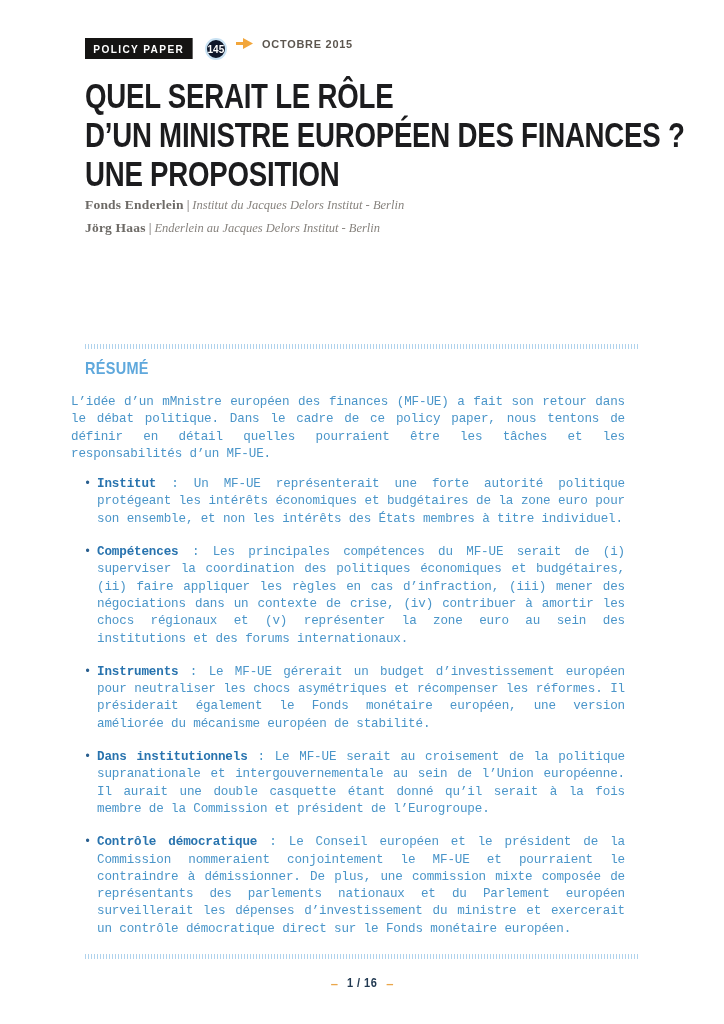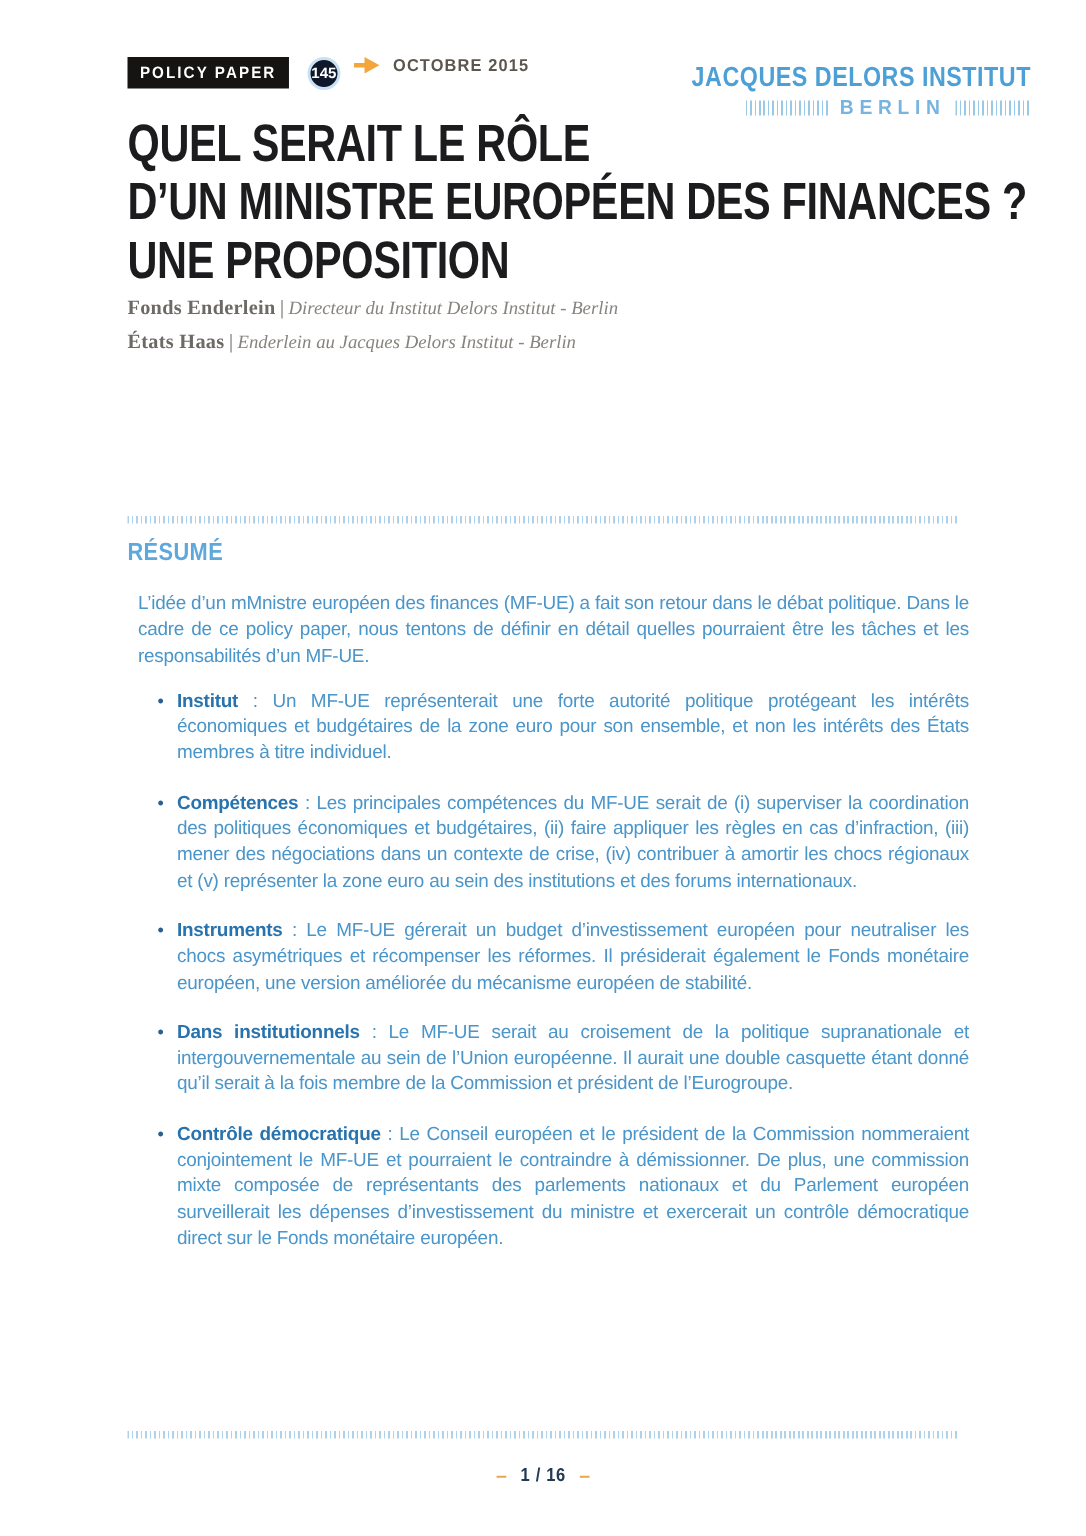--- a/index.html
+++ b/index.html
@@ -86,22 +86,22 @@
   }
   .sep-resume { position: absolute; left: 85px; top: 344px; }
 
   
   .resume-heading {
     position: absolute; left: 85px; top: 359px;
     color: #5fa8dc; font-size: 16.5px; font-weight: bold; letter-spacing: 0.3px;
     transform: scaleX(0.88); transform-origin: left center;
   }
   .resume-body {
-    position: absolute; left: 92px; top: 394px; width: 554px;
-    font-family: Liberation Sans, sans-serif;
+    position: absolute; left: 71px; top: 394px; width: 554px;
+    font-family: Liberation Mono, monospace;
     color: #4a95c9; font-size: 12.6px; line-height: 17.3px;
     text-align: justify; letter-spacing: -0.15px;
   }
   .bullet-list { list-style: none; margin-top: 13px; }
   .bullet-item { position: relative; padding-left: 26px; margin-bottom: 16px; }
   .bullet-marker {
     position: absolute; left: 13px; top: 0;
     color: #2a5f8f; font-size: 12px;
   }
   .bullet-lead { color: #2873ae; font-weight: bold; }
@@ -127,41 +127,33 @@
     <span class="badge">POLICY PAPER</span>
     <span class="issue-circle">145</span>
     <span class="arrow-icon">
       <svg width="17" height="11" viewBox="0 0 17 11">
           <path d="M0 4 h7 v-4 l10 5.5 -10 5.5 v-4 h-7 z" fill="#f2a63b"></path>
         </svg>
     </span>
     <span class="issue-date">OCTOBRE 2015</span>
   </div>
 
-  <div class="logo">
-    <div class="logo-title">JACQUES DELORS INSTITUT</div>
-    <div class="logo-sub">
-      <span class="barcode left"></span>
-      <span class="logo-city">BERLIN</span>
-      <span class="barcode right"></span>
-    </div>
-  </div>
 
   <div class="paper-title">
     <div class="title-line">QUEL SERAIT LE RÔLE</div>
     <div class="title-line">D’UN MINISTRE EUROPÉEN DES FINANCES ?</div>
     <div class="title-line">UNE PROPOSITION</div>
   </div>
 
   <div class="authors">
     <div class="author-row">
-      <span class="author-name">Fonds Enderlein</span><span class="author-sep">|</span><span class="author-role">Directeur du Institut Delors Institut - Berlin</span>
+      <span class="author-name">Fonds Enderlein</span><span class="author-sep">|</span><span class="author-role">Institut du Jacques Delors Institut - Berlin</span>
     </div>
     <div class="author-row">
-      <span class="author-name">États Haas</span><span class="author-sep">|</span><span class="author-role">Enderlein au Jacques Delors Institut - Berlin</span>
+      <span class="author-name">Jörg Haas</span><span class="author-sep">|</span><span class="author-role">Enderlein au Jacques Delors Institut - Berlin</span>
     </div>
   </div>
 
   <div class="tick-line sep-resume"></div>
 
   <div class="resume-heading">RÉSUMÉ</div>
 
   <div class="resume-body">
     <p>L’idée d’un mMnistre européen des finances (MF-UE) a fait son retour dans le débat politique. Dans le cadre de ce policy paper, nous tentons de définir en détail quelles pourraient être les tâches et les responsabilités d’un MF-UE.</p>
     <ul class="bullet-list">

